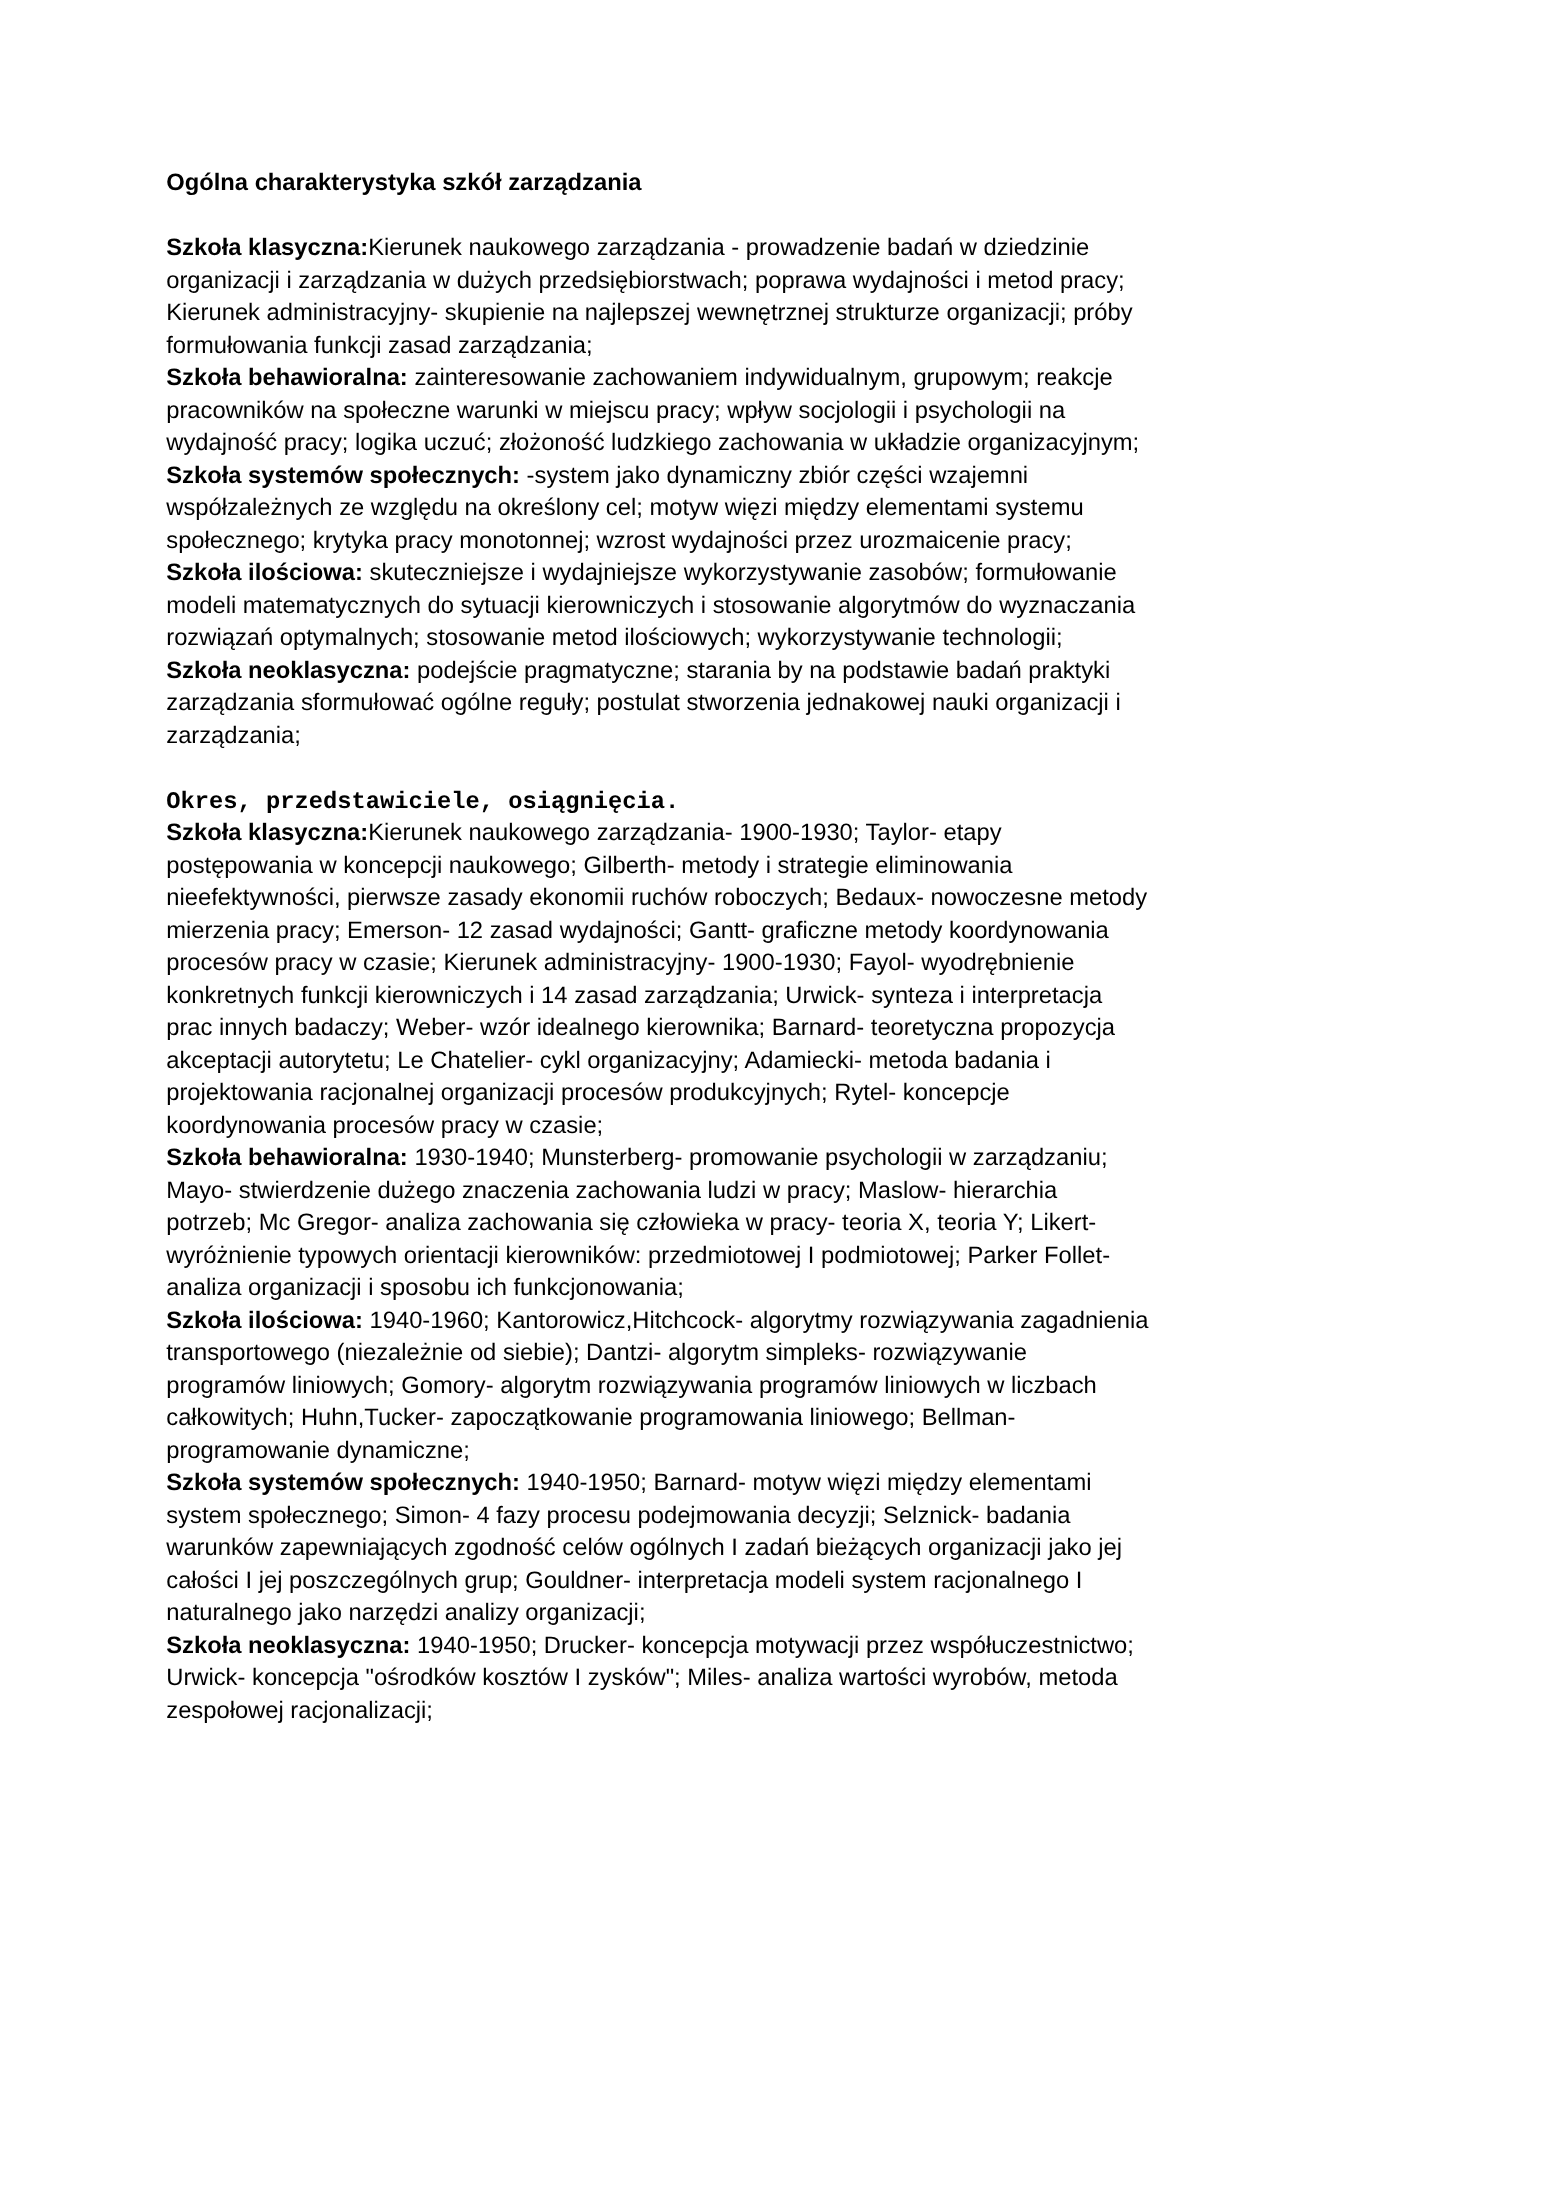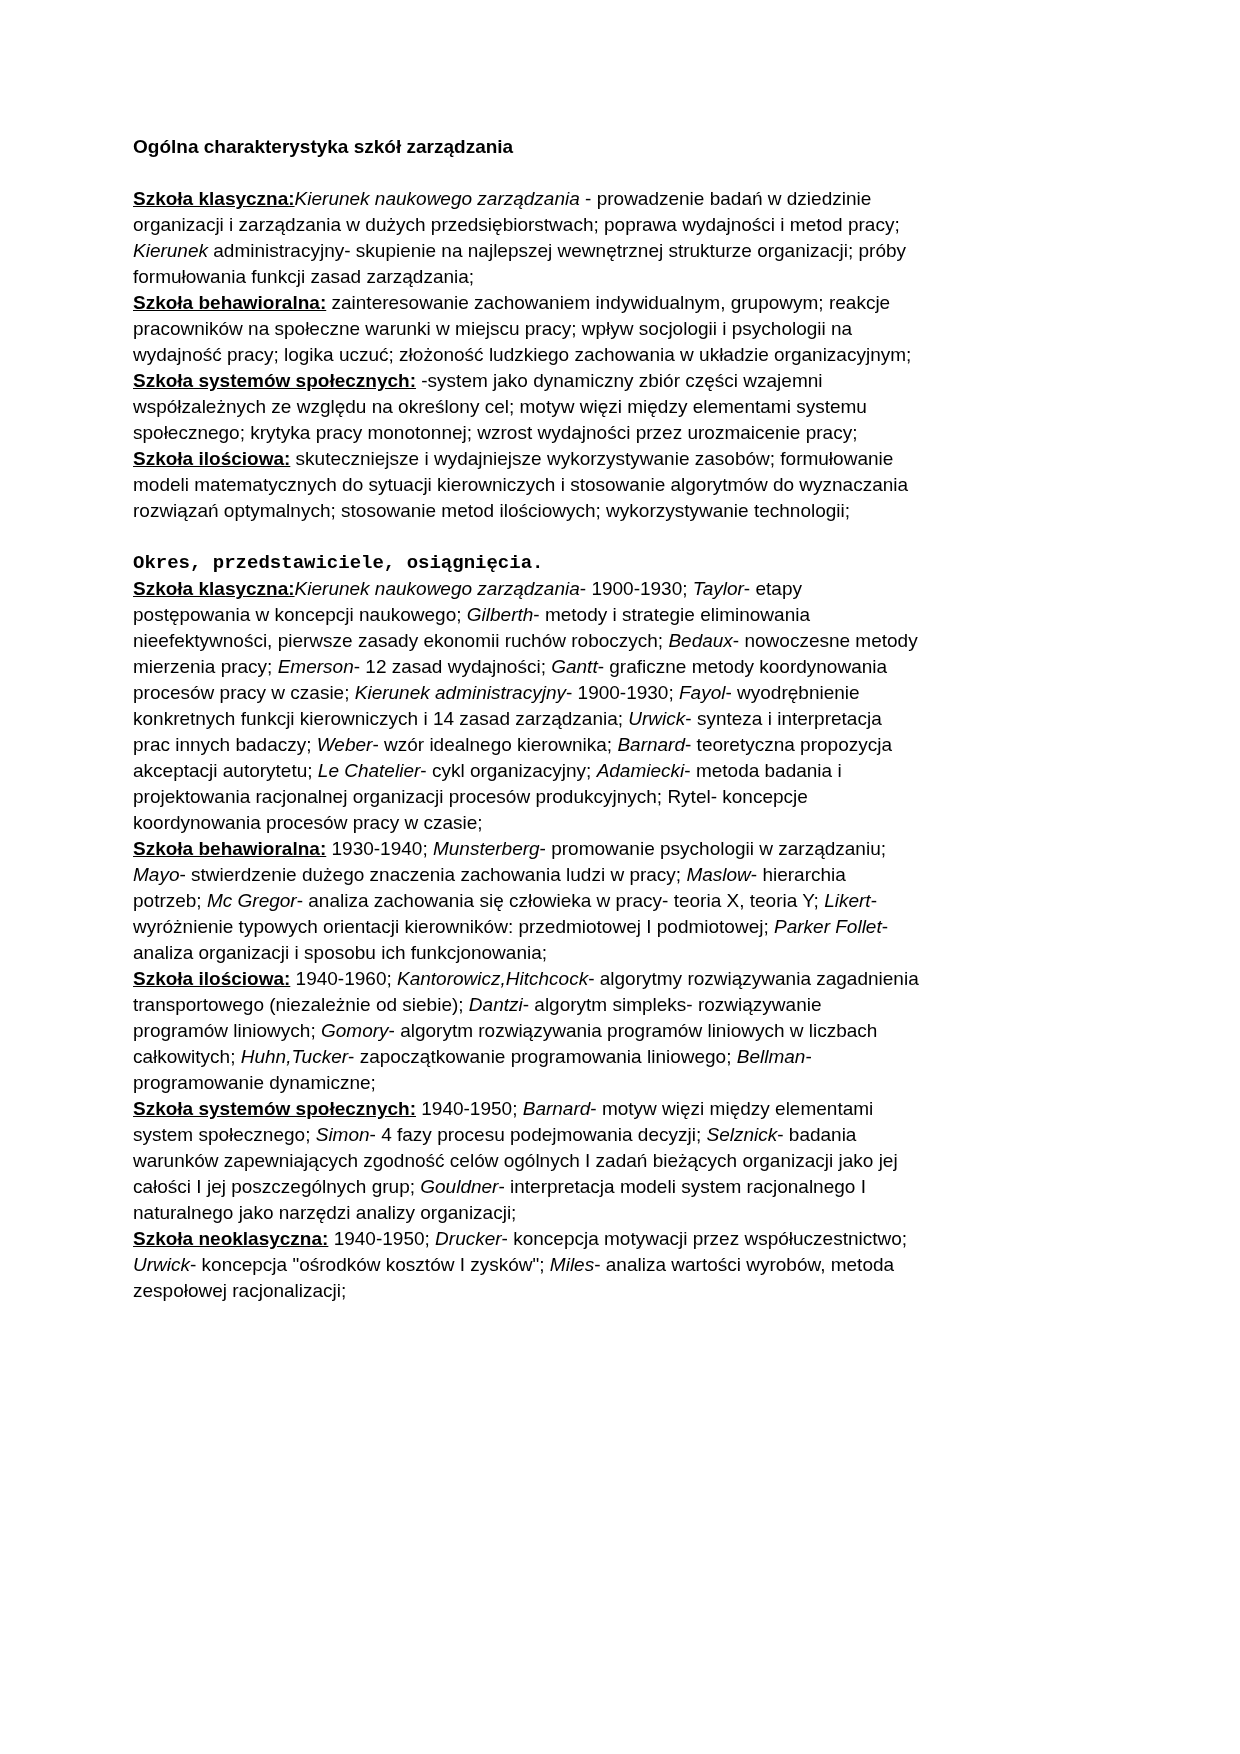--- a/index.html
+++ b/index.html
@@ -27,34 +27,35 @@
   .section-heading {
     font-size: 19px;
     line-height: 26px;
     font-weight: 700;
     margin: 26px 0 0 0;
     font-family: Liberation Mono, monospace;
   }
   .doc-section p {
     margin: 0;
   }
-  .r-b { font-weight: 700; text-decoration: underline; }
-  .r-i { font-style: italic; }
+  .r-b { font-weight: 700; }
+  .r-i { }
 </style>
 </head>
 <body>
 
 <div class="page">
   <h1 class="doc-title">Ogólna charakterystyka szkół zarządzania</h1>
 
   <div class="doc-section" id="section1">
       <p><span class="r-b">Szkoła klasyczna:</span><span class="r-i">Kierunek naukowego zarządzania</span><span> - prowadzenie badań w dziedzinie organizacji i zarządzania w dużych przedsiębiorstwach; poprawa wydajności i metod pracy; </span><span class="r-i">Kierunek</span><span> administracyjny- skupienie na najlepszej wewnętrznej strukturze organizacji; próby formułowania funkcji zasad zarządzania;</span></p>
       <p><span class="r-b">Szkoła behawioralna:</span><span> zainteresowanie zachowaniem indywidualnym, grupowym; reakcje pracowników na społeczne warunki w miejscu pracy; wpływ socjologii i psychologii na wydajność pracy; logika uczuć; złożoność ludzkiego zachowania w układzie organizacyjnym;</span></p>
       <p><span class="r-b">Szkoła systemów społecznych:</span><span> -system jako dynamiczny zbiór części wzajemni współzależnych ze względu na określony cel; motyw więzi między elementami systemu społecznego; krytyka pracy monotonnej; wzrost wydajności przez urozmaicenie pracy;</span></p>
       <p><span class="r-b">Szkoła ilościowa:</span><span> skuteczniejsze i wydajniejsze wykorzystywanie zasobów; formułowanie modeli matematycznych do sytuacji kierowniczych i stosowanie algorytmów do wyznaczania rozwiązań optymalnych; stosowanie metod ilościowych; wykorzystywanie technologii;</span></p>
+      <p><span class="r-b">Szkoła neoklasyczna:</span><span> podejście pragmatyczne; starania by na podstawie badań praktyki zarządzania sformułować ogólne reguły; postulat stworzenia jednakowej nauki organizacji i zarządzania;</span></p>
     </div>
 
   <h2 class="section-heading">Okres, przedstawiciele, osiągnięcia.</h2>
 
   <div class="doc-section" id="section2">
       <p><span class="r-b">Szkoła klasyczna:</span><span class="r-i">Kierunek naukowego zarządzania</span><span>- 1900-1930; </span><span class="r-i">Taylor</span><span>- etapy postępowania w koncepcji naukowego; </span><span class="r-i">Gilberth</span><span>- metody i strategie eliminowania nieefektywności, pierwsze zasady ekonomii ruchów roboczych; </span><span class="r-i">Bedaux</span><span>- nowoczesne metody mierzenia pracy; </span><span class="r-i">Emerson</span><span>- 12 zasad wydajności; </span><span class="r-i">Gantt</span><span>- graficzne metody koordynowania procesów pracy w czasie; </span><span class="r-i">Kierunek administracyjny</span><span>- 1900-1930; </span><span class="r-i">Fayol</span><span>- wyodrębnienie konkretnych funkcji kierowniczych i 14 zasad zarządzania;  </span><span class="r-i">Urwick</span><span>- synteza i interpretacja prac innych badaczy; </span><span class="r-i">Weber</span><span>- wzór idealnego kierownika; </span><span class="r-i">Barnard</span><span>- teoretyczna propozycja akceptacji autorytetu; </span><span class="r-i">Le Chatelier</span><span>- cykl organizacyjny; </span><span class="r-i">Adamiecki</span><span>- metoda badania i projektowania racjonalnej organizacji procesów produkcyjnych; Rytel- koncepcje koordynowania procesów pracy w czasie;</span></p>
       <p><span class="r-b">Szkoła behawioralna:</span><span> 1930-1940; </span><span class="r-i">Munsterberg</span><span>- promowanie psychologii w zarządzaniu; </span><span class="r-i">Mayo</span><span>- stwierdzenie dużego znaczenia zachowania ludzi w pracy; </span><span class="r-i">Maslow</span><span>- hierarchia potrzeb; </span><span class="r-i">Mc Gregor</span><span>- analiza zachowania się człowieka w pracy- teoria X, teoria Y; </span><span class="r-i">Likert</span><span>- wyróżnienie typowych orientacji kierowników: przedmiotowej I podmiotowej; </span><span class="r-i">Parker Follet</span><span>- analiza organizacji i sposobu ich funkcjonowania;</span></p>
       <p><span class="r-b">Szkoła ilościowa:</span><span> 1940-1960; </span><span class="r-i">Kantorowicz,Hitchcock</span><span>- algorytmy rozwiązywania zagadnienia transportowego (niezależnie od siebie); </span><span class="r-i">Dantzi</span><span>- algorytm simpleks- rozwiązywanie programów liniowych; </span><span class="r-i">Gomory</span><span>- algorytm rozwiązywania programów liniowych w liczbach całkowitych; </span><span class="r-i">Huhn,Tucker</span><span>- zapoczątkowanie programowania liniowego; </span><span class="r-i">Bellman</span><span>- programowanie dynamiczne;</span></p>
       <p><span class="r-b">Szkoła systemów społecznych:</span><span> 1940-1950; </span><span class="r-i">Barnard</span><span>- motyw więzi między elementami system społecznego; </span><span class="r-i">Simon</span><span>- 4 fazy procesu podejmowania decyzji; </span><span class="r-i">Selznick</span><span>- badania warunków zapewniających zgodność celów ogólnych I zadań bieżących organizacji jako jej całości I jej poszczególnych grup; </span><span class="r-i">Gouldner</span><span>- interpretacja modeli system racjonalnego I naturalnego jako narzędzi analizy organizacji;</span></p>
       <p><span class="r-b">Szkoła neoklasyczna:</span><span> 1940-1950; </span><span class="r-i">Drucker</span><span>- koncepcja motywacji przez współuczestnictwo; </span><span class="r-i">Urwick</span><span>- koncepcja "ośrodków kosztów I zysków"; </span><span class="r-i">Miles</span><span>- analiza wartości wyrobów, metoda zespołowej racjonalizacji;</span></p>

